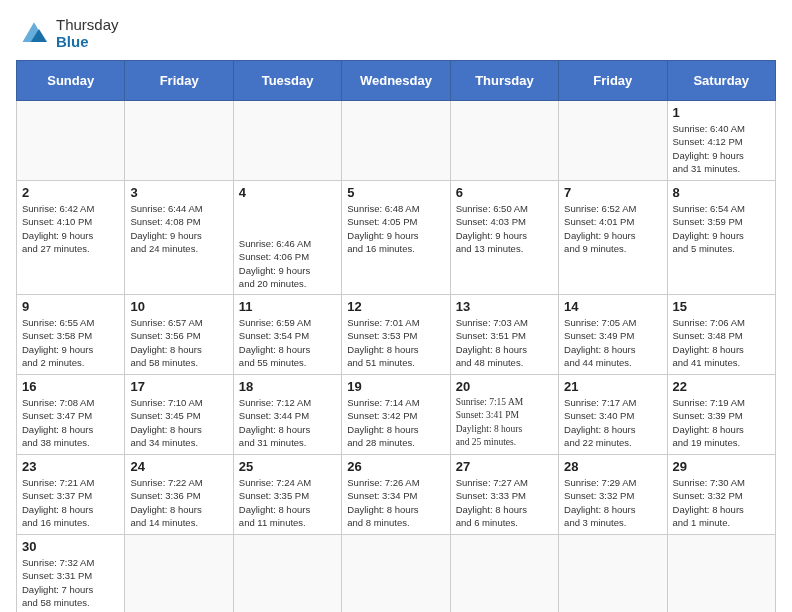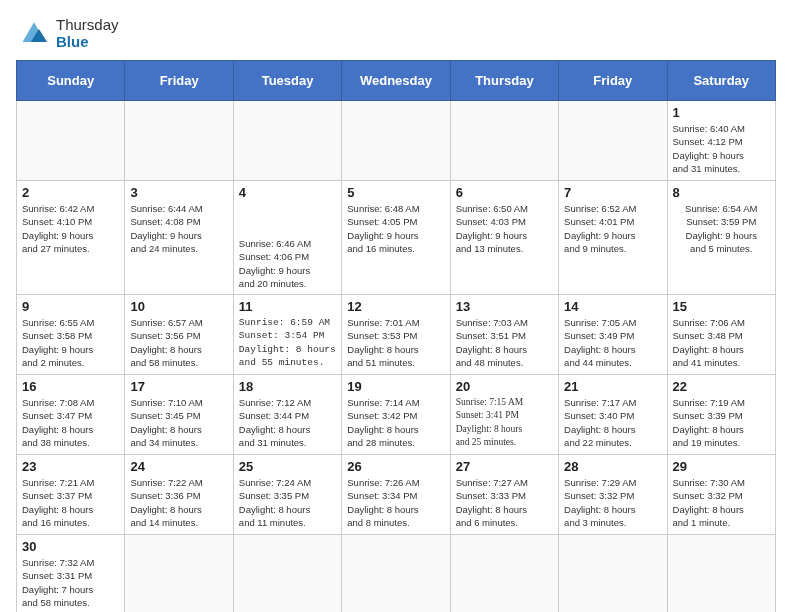--- a/index.html
+++ b/index.html
@@ -164,21 +164,21 @@
         </td>
         <td>
           <span class="day-number">7</span>
           <div class="day-info" style="white-space: pre-line;">Sunrise: 6:52 AM
 Sunset: 4:01 PM
 Daylight: 9 hours
 and 9 minutes.</div>
         </td>
         <td>
           <span class="day-number">8</span>
-          <div class="day-info" style="white-space: pre-line; text-align: center;">Sunrise: 6:54 AM
+          <div class="day-info" style="white-space: pre-line;">Sunrise: 6:54 AM
 Sunset: 3:59 PM
 Daylight: 9 hours
 and 5 minutes.</div>
         </td>
       </tr>
       <tr>
         <td>
           <span class="day-number">9</span>
           <div class="day-info" style="white-space: pre-line;">Sunrise: 6:55 AM
 Sunset: 3:58 PM
@@ -187,21 +187,21 @@
         </td>
         <td>
           <span class="day-number">10</span>
           <div class="day-info" style="white-space: pre-line;">Sunrise: 6:57 AM
 Sunset: 3:56 PM
 Daylight: 8 hours
 and 58 minutes.</div>
         </td>
         <td>
           <span class="day-number">11</span>
-          <div class="day-info" style="white-space: pre-line; font-family: Liberation Mono, monospace;">Sunrise: 6:59 AM
+          <div class="day-info" style="white-space: pre-line;">Sunrise: 6:59 AM
 Sunset: 3:54 PM
 Daylight: 8 hours
 and 55 minutes.</div>
         </td>
         <td>
           <span class="day-number">12</span>
           <div class="day-info" style="white-space: pre-line;">Sunrise: 7:01 AM
 Sunset: 3:53 PM
 Daylight: 8 hours
 and 51 minutes.</div>

